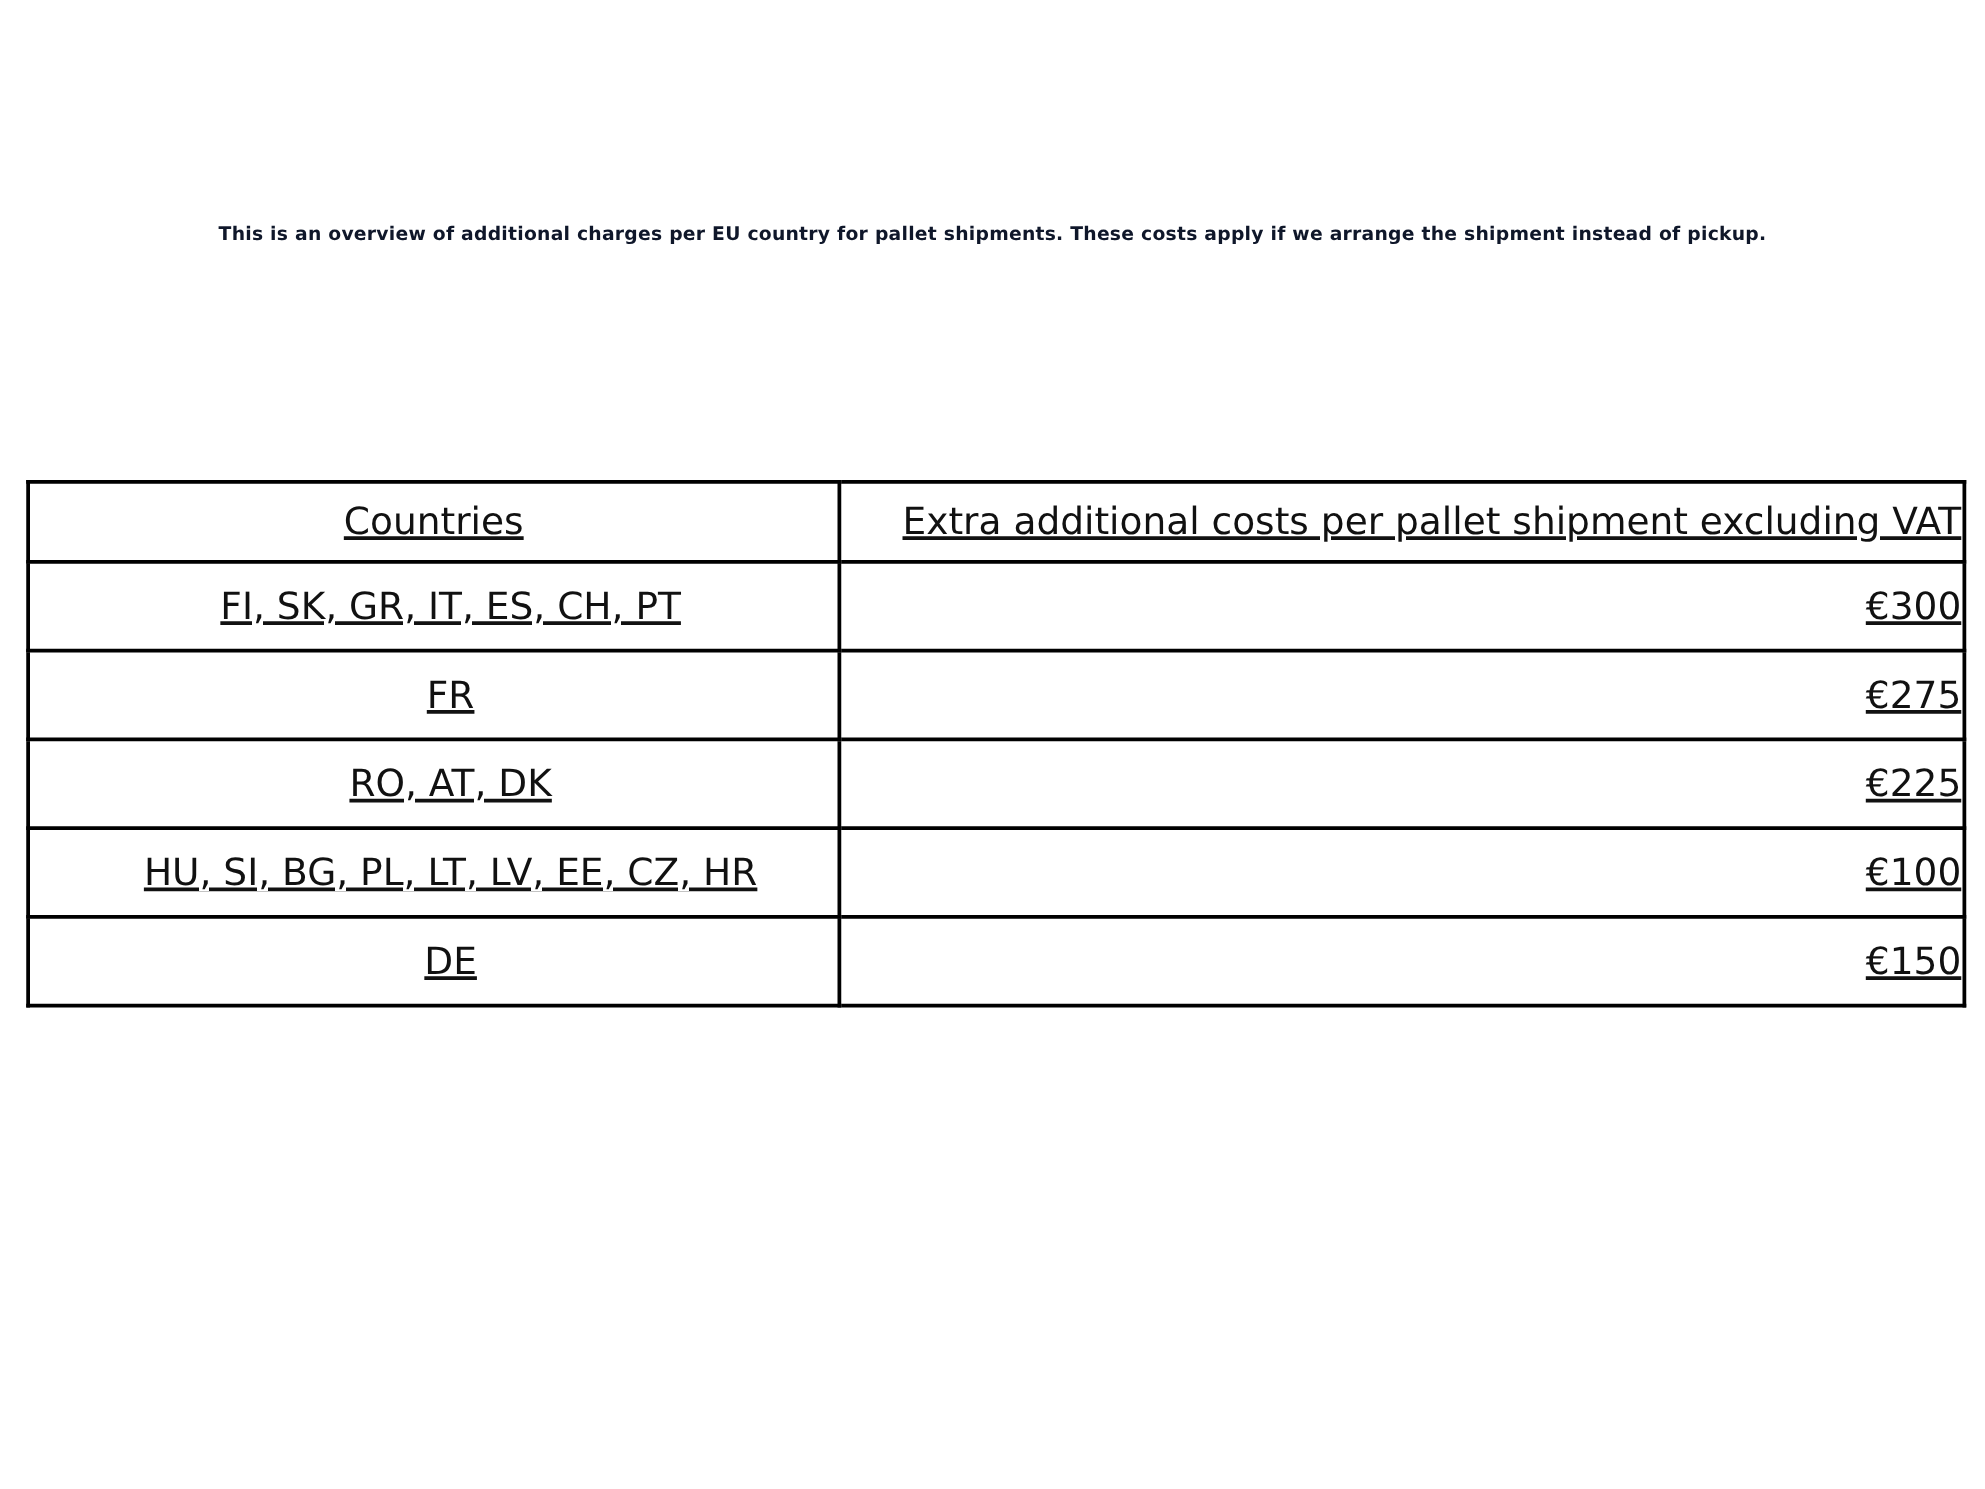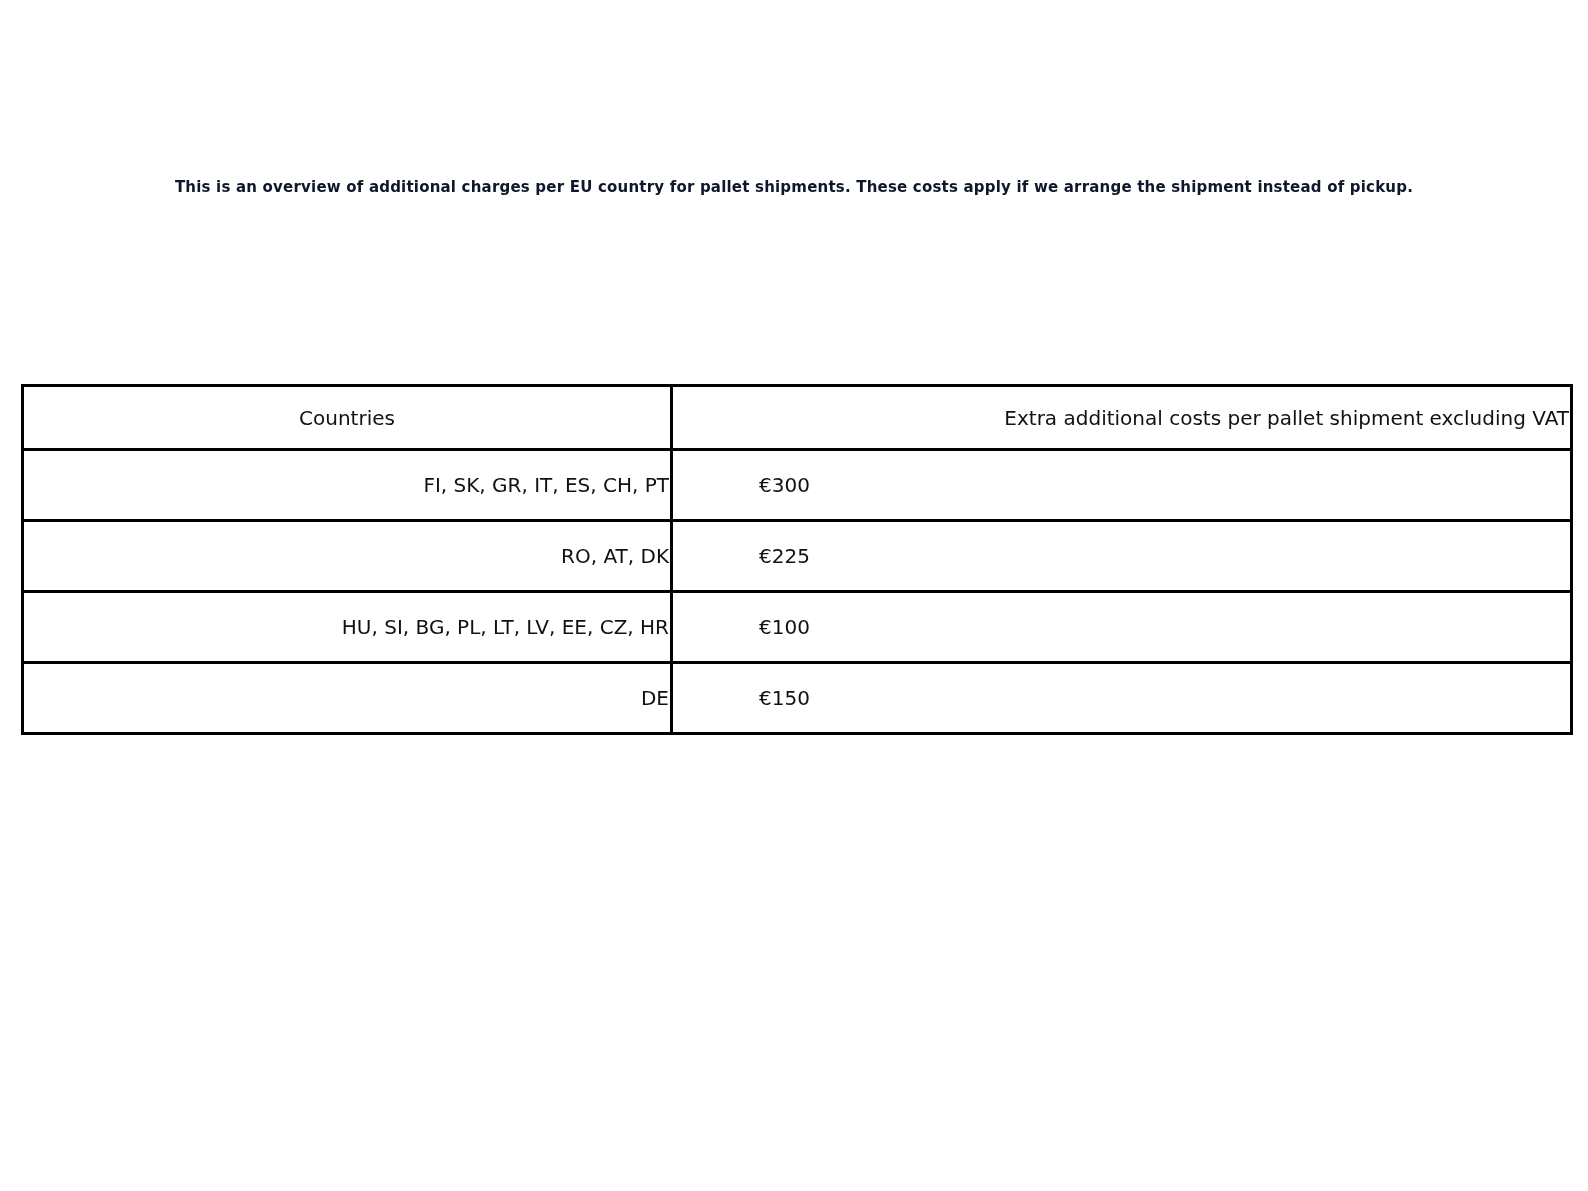--- a/index.html
+++ b/index.html
@@ -31,34 +31,35 @@
     top: 384px;
     width: 1549px;
     border-collapse: collapse;
     table-layout: fixed;
   }
   table.charges col.col-countries { width: 649px; }
   table.charges col.col-cost      { width: 900px; }
   table.charges th,
   table.charges td {
     border: 3px solid #000000;
-    font-size: 20px;
+    font-size: 30px;
     font-weight: normal;
     color: #111111;
     vertical-align: middle;
     background: #ffffff;
     overflow: hidden;
     white-space: nowrap;
+    text-decoration: underline;
   }
   table.charges tr.header-row { height: 64px; }
   table.charges tr.data-row   { height: 71px; }
   th.h-countries { text-align: center; }
   th.h-cost      { text-align: right; padding-left: 16px; }
-  td.c-countries { text-align: right; padding-left: 28px; }
-  td.c-cost      { text-align: left; padding-left: 86px; }
+  td.c-countries { text-align: center; padding-left: 28px; }
+  td.c-cost      { text-align: right; padding-left: 86px; }
 </style>
 </head>
 <body>
 
 <p class="intro">This is an overview of additional charges per EU country for pallet shipments. These costs apply if we arrange the shipment instead of pickup.</p>
 
 <table class="charges">
   <colgroup>
     <col class="col-countries">
     <col class="col-cost">
@@ -66,20 +67,24 @@
   <tbody>
     <tr class="header-row">
       <th class="h-countries">Countries</th>
       <th class="h-cost">Extra additional costs per pallet shipment excluding VAT</th>
     </tr>
     <tr class="data-row">
       <td class="c-countries">FI, SK, GR, IT, ES, CH, PT</td>
       <td class="c-cost">€300</td>
     </tr>
     <tr class="data-row">
+      <td class="c-countries">FR</td>
+      <td class="c-cost">€275</td>
+    </tr>
+    <tr class="data-row">
       <td class="c-countries">RO, AT, DK</td>
       <td class="c-cost">€225</td>
     </tr>
     <tr class="data-row">
       <td class="c-countries">HU, SI, BG, PL, LT, LV, EE, CZ, HR</td>
       <td class="c-cost">€100</td>
     </tr>
     <tr class="data-row">
       <td class="c-countries">DE</td>
       <td class="c-cost">€150</td>

